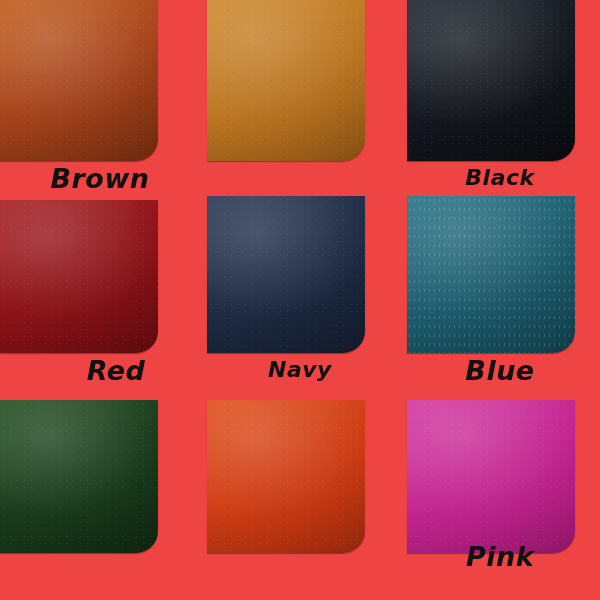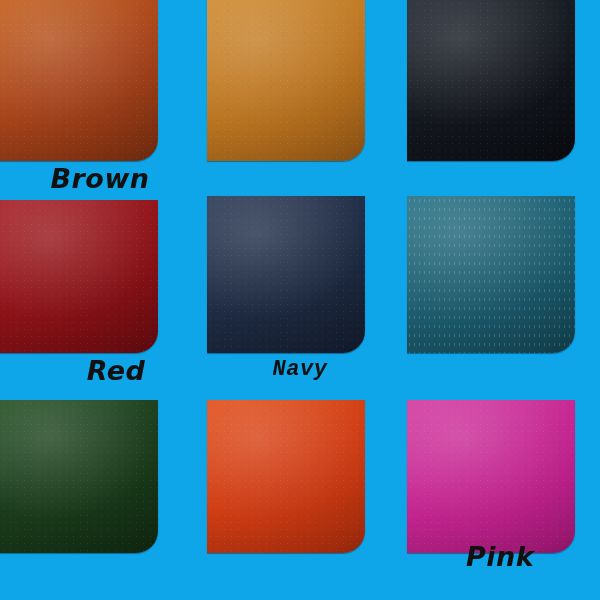--- a/index.html
+++ b/index.html
@@ -81,54 +81,56 @@
     font-weight: 600;
     letter-spacing: 0.5px;
     white-space: nowrap;
   }
   .swatch-label.big   { font-size: 27px; }
   .swatch-label.small { font-size: 22px; }
 </style>
 </head>
 <body>
 
-<div id="swatch-grid" style="width: 600px; height: 600px; background: #0ea5e9;">
+<div id="swatch-grid" style="width: 600px; height: 600px; background: #ef4444;">
     <div class="swatch-patch" style="left: 0px; top: 0px; width: 158px; height: 161px;">
       <div class="patch-base" style="background: linear-gradient(152deg, rgb(196, 96, 31) 0%, rgb(168, 68, 27) 46%, rgb(125, 47, 16) 100%);"></div>
       <div class="patch-sheen"></div>
       <div class="patch-grain"></div>
     </div>
     <div class="swatch-label big" style="left: 0px; top: 163px; width: 200px;">Brown</div>
     <div class="swatch-patch" style="left: 207px; top: 0px; width: 158px; height: 161px;">
       <div class="patch-base" style="background: linear-gradient(152deg, rgb(207, 140, 51) 0%, rgb(189, 119, 34) 46%, rgb(156, 92, 22) 100%);"></div>
       <div class="patch-sheen"></div>
       <div class="patch-grain"></div>
     </div>
     <div class="swatch-patch" style="left: 407px; top: 0px; width: 168px; height: 161px;">
       <div class="patch-base" style="background: linear-gradient(152deg, rgb(36, 42, 52) 0%, rgb(20, 24, 31) 46%, rgb(9, 11, 16) 100%);"></div>
       <div class="patch-sheen"></div>
       <div class="patch-grain"></div>
     </div>
+    <div class="swatch-label small" style="left: 400px; top: 165px; width: 200px;">Black</div>
     <div class="swatch-patch" style="left: 0px; top: 200px; width: 158px; height: 153px;">
       <div class="patch-base" style="background: linear-gradient(152deg, rgb(167, 36, 42) 0%, rgb(142, 19, 24) 46%, rgb(107, 11, 16) 100%);"></div>
       <div class="patch-sheen"></div>
       <div class="patch-grain"></div>
     </div>
     <div class="swatch-label big" style="left: 16px; top: 355px; width: 200px;">Red</div>
     <div class="swatch-patch" style="left: 207px; top: 196px; width: 158px; height: 157px;">
       <div class="patch-base" style="background: linear-gradient(152deg, rgb(46, 61, 88) 0%, rgb(31, 44, 68) 46%, rgb(20, 29, 47) 100%);"></div>
       <div class="patch-sheen"></div>
       <div class="patch-grain"></div>
     </div>
-    <div class="swatch-label small" style="left: 200px; top: 357px; width: 200px; font-family: Liberation Mono, monospace;">Navy</div>
+    <div class="swatch-label small" style="left: 200px; top: 357px; width: 200px;">Navy</div>
     <div class="swatch-patch" style="left: 407px; top: 196px; width: 168px; height: 157px;">
       <div class="patch-base" style="background: linear-gradient(152deg, rgb(43, 117, 136) 0%, rgb(29, 94, 112) 46%, rgb(19, 68, 82) 100%);"></div>
       <div class="patch-sheen"></div>
       <div class="patch-grain strong"></div>
     </div>
+    <div class="swatch-label big" style="left: 400px; top: 355px; width: 200px;">Blue</div>
     <div class="swatch-patch" style="left: 0px; top: 400px; width: 158px; height: 153px;">
       <div class="patch-base" style="background: linear-gradient(152deg, rgb(42, 84, 41) 0%, rgb(27, 61, 28) 46%, rgb(16, 42, 18) 100%);"></div>
       <div class="patch-sheen"></div>
       <div class="patch-grain"></div>
     </div>
     <div class="swatch-patch" style="left: 207px; top: 400px; width: 158px; height: 153px;">
       <div class="patch-base" style="background: linear-gradient(152deg, rgb(226, 82, 31) 0%, rgb(208, 61, 20) 46%, rgb(171, 45, 12) 100%);"></div>
       <div class="patch-sheen"></div>
       <div class="patch-grain"></div>
     </div>

